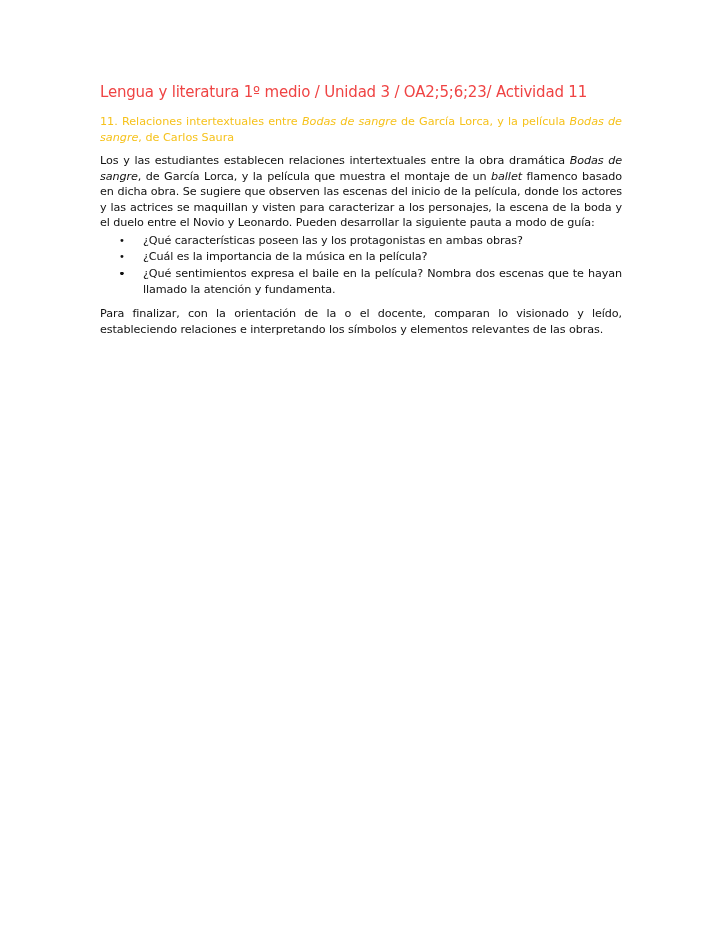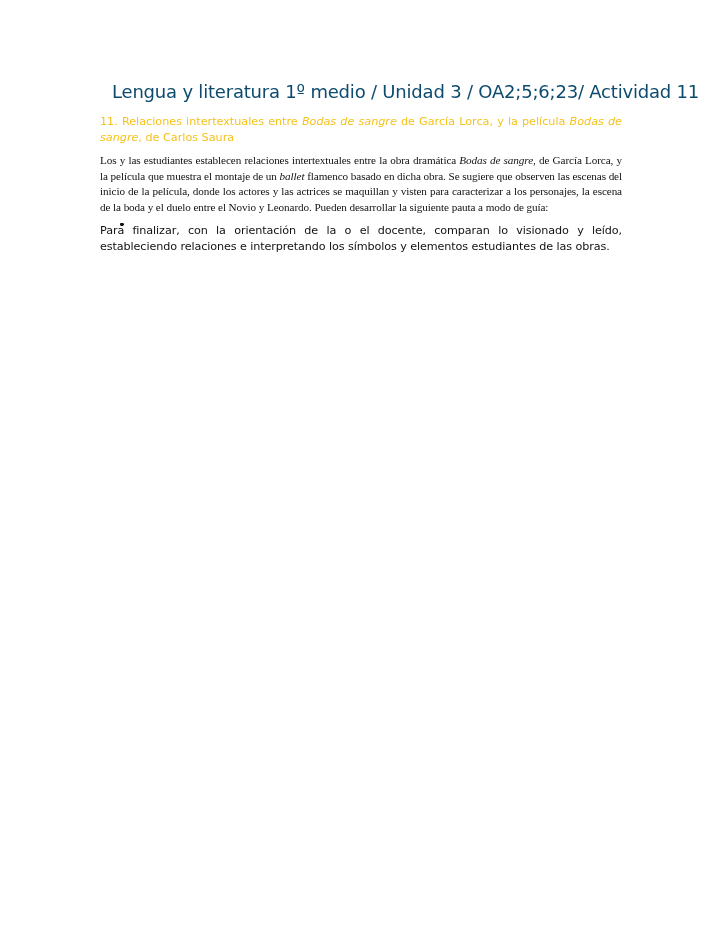--- a/index.html
+++ b/index.html
@@ -15,44 +15,43 @@
       font-family: "DejaVu Sans", sans-serif;
       color: #111111;
     }
     .page {
       position: absolute;
       left: 100px;
       top: 82px;
       width: 522px;
     }
     .doc-title {
-      font-size: 18px;
-      color: #0c4a6e;
+      font-size: 15px;
+      color: #ef4444;
       letter-spacing: -0.2px;
-      margin: 0 0 12px 12px;
+      margin: 0 0 12px 0;
       line-height: 20px;
       white-space: nowrap;
     }
     .section-heading {
       font-size: 11.2px;
       color: #f6c21c;
       line-height: 15.5px;
       margin: 0 0 8px 0;
       text-align: justify;
     }
     .section-heading em {
       font-style: italic;
     }
     .para {
       font-size: 11.2px;
       line-height: 15.6px;
       text-align: justify;
       margin: 0 0 2px 0;
       letter-spacing: -0.1px;
-      font-family: Liberation Serif, serif;
     }
     .para em { font-style: italic; }
     ul.guide {
       list-style: none;
       margin: 2px 0 6px 0;
       padding: 0 0 0 43px;
     }
     ul.guide li {
       position: relative;
       font-size: 11.2px;
@@ -80,22 +79,22 @@
 <div class="page">
   <div class="doc-title">Lengua y literatura 1º medio / Unidad 3 / OA2;5;6;23/ Actividad 11</div>
 
   <div class="section-heading">
     <span>11.</span><span> Relaciones intertextuales entre </span><em>Bodas de sangre</em><span> de García Lorca, y la película </span><em>Bodas de sangre</em><span>, de Carlos Saura</span>
   </div>
 
   <p class="para"><span>Los y las estudiantes establecen relaciones intertextuales entre la obra dramática </span><em>Bodas de sangre</em><span>, de García Lorca, y la película que muestra el montaje de un </span><em>ballet</em><span> flamenco basado en dicha obra. Se sugiere que observen las escenas del inicio de la película, donde los actores y las actrices se maquillan y visten para caracterizar a los personajes, la escena de la boda y el duelo entre el Novio y Leonardo. Pueden desarrollar la siguiente pauta a modo de guía:</span></p>
 
   <ul class="guide">
+    <li><span class="bullet">•</span><span>¿Qué características poseen las y los protagonistas en ambas obras?</span></li>
+    <li><span class="bullet">•</span><span>¿Cuál es la importancia de la música en la película?</span></li>
     <li><span class="bullet">•</span></li>
     <li><span class="bullet">•</span></li>
     <li><span class="bullet">•</span></li>
-    <li><span class="bullet">•</span></li>
-    <li><span class="bullet">•</span></li>
-    <li><span class="bullet">•</span></li>
+    <li><span class="bullet">•</span><span>¿Qué sentimientos expresa el baile en la película? Nombra dos escenas que te hayan llamado la atención y fundamenta.</span></li>
   </ul>
 
-  <p class="closing">Para finalizar, con la orientación de la o el docente, comparan lo visionado y leído, estableciendo relaciones e interpretando los símbolos y elementos estudiantes de las obras.</p>
+  <p class="closing">Para finalizar, con la orientación de la o el docente, comparan lo visionado y leído, estableciendo relaciones e interpretando los símbolos y elementos relevantes de las obras.</p>
 </div>
 
 </body></html>

